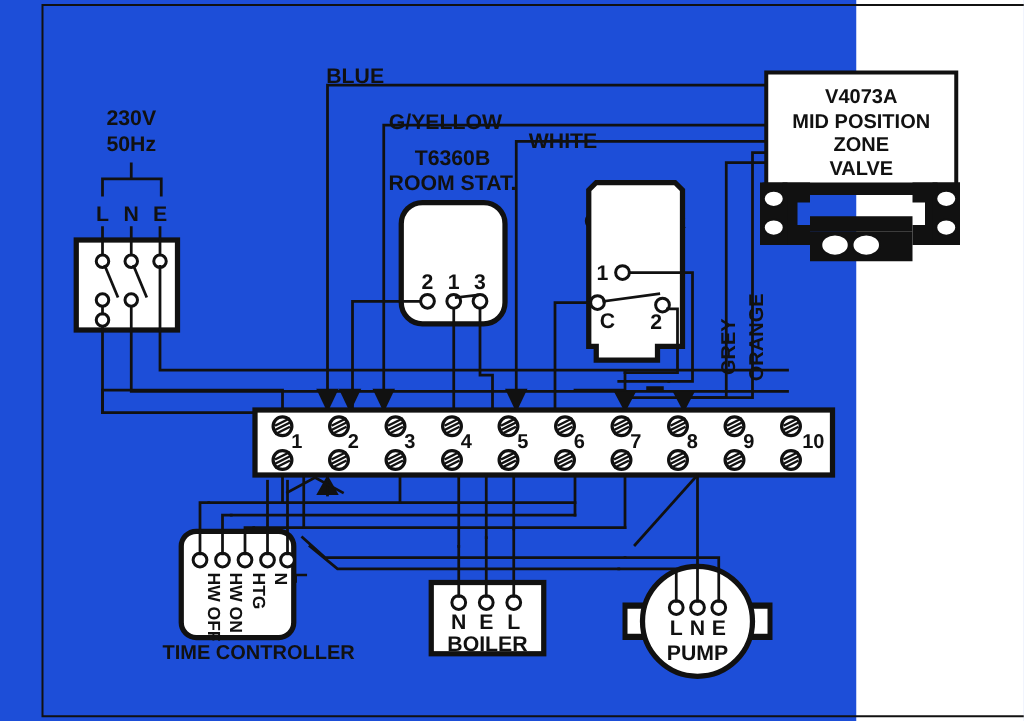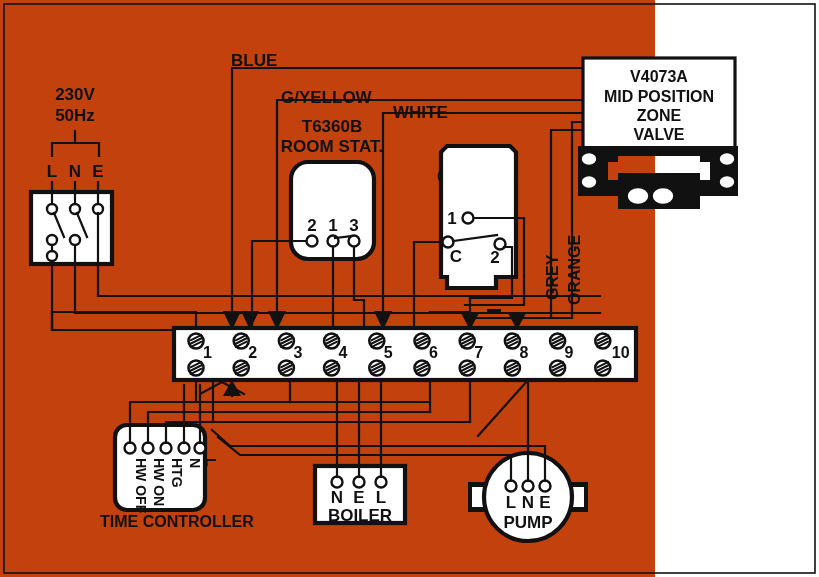--- a/index.html
+++ b/index.html
@@ -1,18 +1,18 @@
 <!DOCTYPE html>
 <html><head>
 <meta charset="utf-8">
 <style>
   html,body{margin:0;padding:0;background:#fff;}
   body{width:819px;height:577px;overflow:hidden;
        font-family:"Liberation Sans", sans-serif;}
-  #stage{position:relative;width:655px;height:577px;background:#c2410c;}
+  #stage{position:relative;width:655px;height:577px;background:#1d4ed8;padding-left:30px;}
   svg{display:block;}
   .lbl{font-family:"Liberation Sans", sans-serif;font-weight:700;fill:#111;}
   .t17{font-size:17px;}
   .t16{font-size:16px;}
   .t14{font-size:14px;}
   .wire{fill:none;stroke:#111;stroke-width:2.2;stroke-linecap:square;stroke-linejoin:miter;}
   .box{fill:#fff;stroke:#111;stroke-width:3.2;}
   .box-thick{fill:#fff;stroke:#111;stroke-width:4.2;}
   .term{fill:#fff;stroke:#111;stroke-width:2.4;}
   .screwc{fill:#fff;stroke:#111;stroke-width:2.6;}

